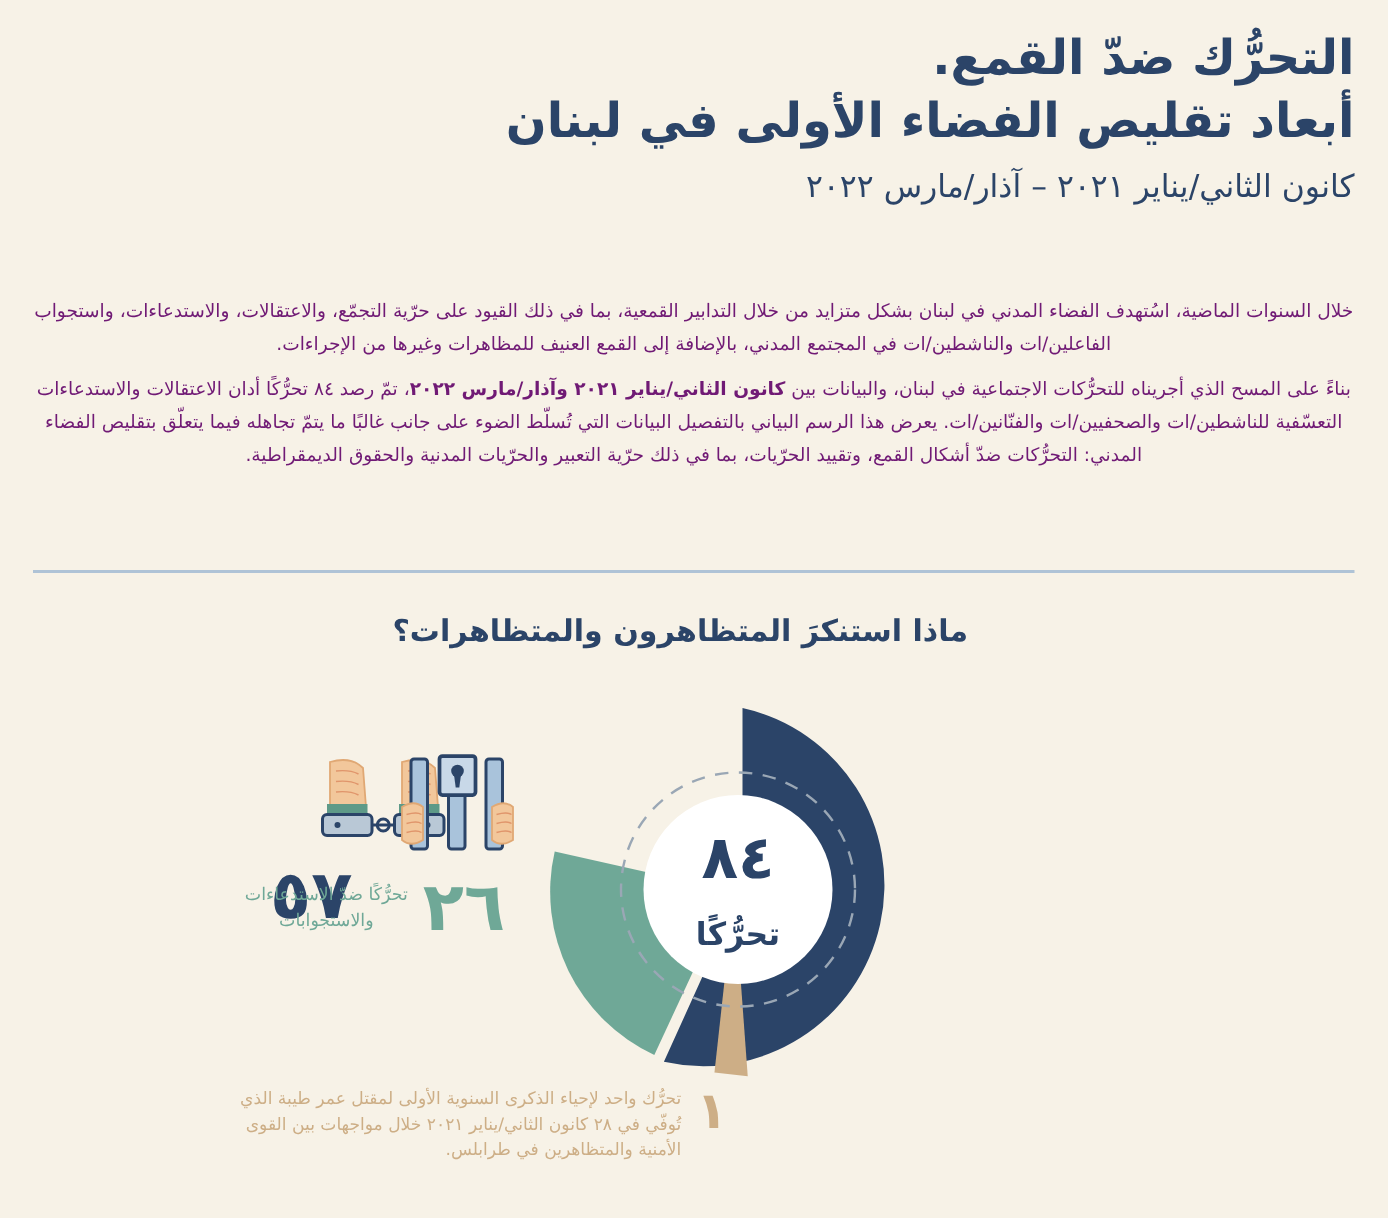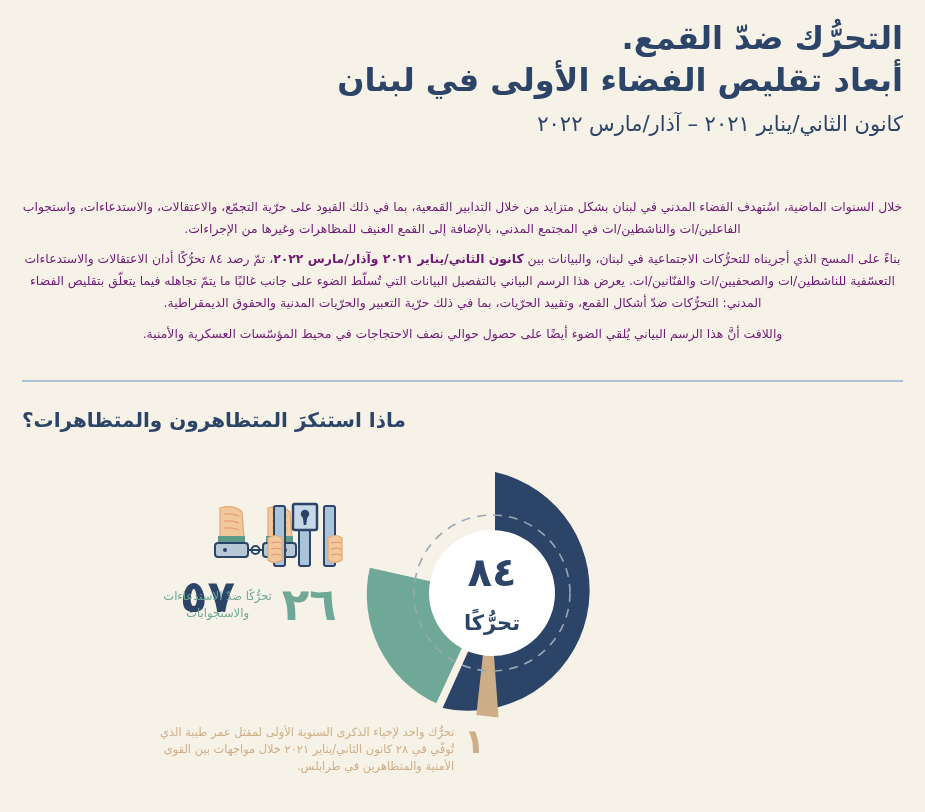--- a/index.html
+++ b/index.html
@@ -46,21 +46,21 @@
 
   
   .divider{
     position:absolute;left:22px;right:22px;top:380px;
     height:2px;background:#AFC3D6;
   }
 
   
   .section-heading{
     position:absolute;top:408px;right:40px;left:22px;
-    text-align:left;
+    text-align:center;
     font-size:20px;font-weight:bold;color:#2B4468;
   }
 
   
   .chart-wrap{
     position:absolute;top:452px;left:0;width:925px;height:360px;
   }
   .donut{
     position:absolute;left:332px;top:0px;width:320px;height:260px;
   }
@@ -111,21 +111,20 @@
 
   <div class="header">
     <div class="title-l1">التحرُّك ضدّ القمع.</div>
     <div class="title-l2">أبعاد تقليص الفضاء الأولى في لبنان</div>
     <div class="subtitle">كانون الثاني/يناير ٢٠٢١ – آذار/مارس ٢٠٢٢</div>
   </div>
 
   <div class="intro">
     <p>خلال السنوات الماضية، اسُتهدف الفضاء المدني في لبنان بشكل متزايد من خلال التدابير القمعية، بما في ذلك القيود على حرّية التجمّع، والاعتقالات، والاستدعاءات، واستجواب الفاعلين/ات والناشطين/ات في المجتمع المدني، بالإضافة إلى القمع العنيف للمظاهرات وغيرها من الإجراءات.</p>
     <p><span>بناءً على المسح الذي أجريناه للتحرُّكات الاجتماعية في لبنان، والبيانات بين </span><b>كانون الثاني/يناير ٢٠٢١ وآذار/مارس ٢٠٢٢</b><span>، تمّ رصد ٨٤ تحرُّكًا أدان الاعتقالات والاستدعاءات التعسّفية للناشطين/ات والصحفيين/ات والفنّانين/ات. يعرض هذا الرسم البياني بالتفصيل البيانات التي تُسلّط الضوء على جانب غالبًا ما يتمّ تجاهله فيما يتعلّق بتقليص الفضاء المدني: التحرُّكات ضدّ أشكال القمع، وتقييد الحرّيات، بما في ذلك حرّية التعبير والحرّيات المدنية والحقوق الديمقراطية.</span></p>
-    <p>واللافت أنَّ هذا الرسم البياني يُلقي الضوء أيضًا على حصول حوالي نصف الاحتجاجات في محيط المؤسّسات العسكرية والأمنية.</p>
   </div>
 
   <div class="divider"></div>
 
   <div class="section-heading">ماذا استنكرَ المتظاهرون والمتظاهرات؟</div>
 
   <div class="chart-wrap">
 
     <div class="donut">
       <svg width="320" height="290" viewBox="0 0 320 290">

